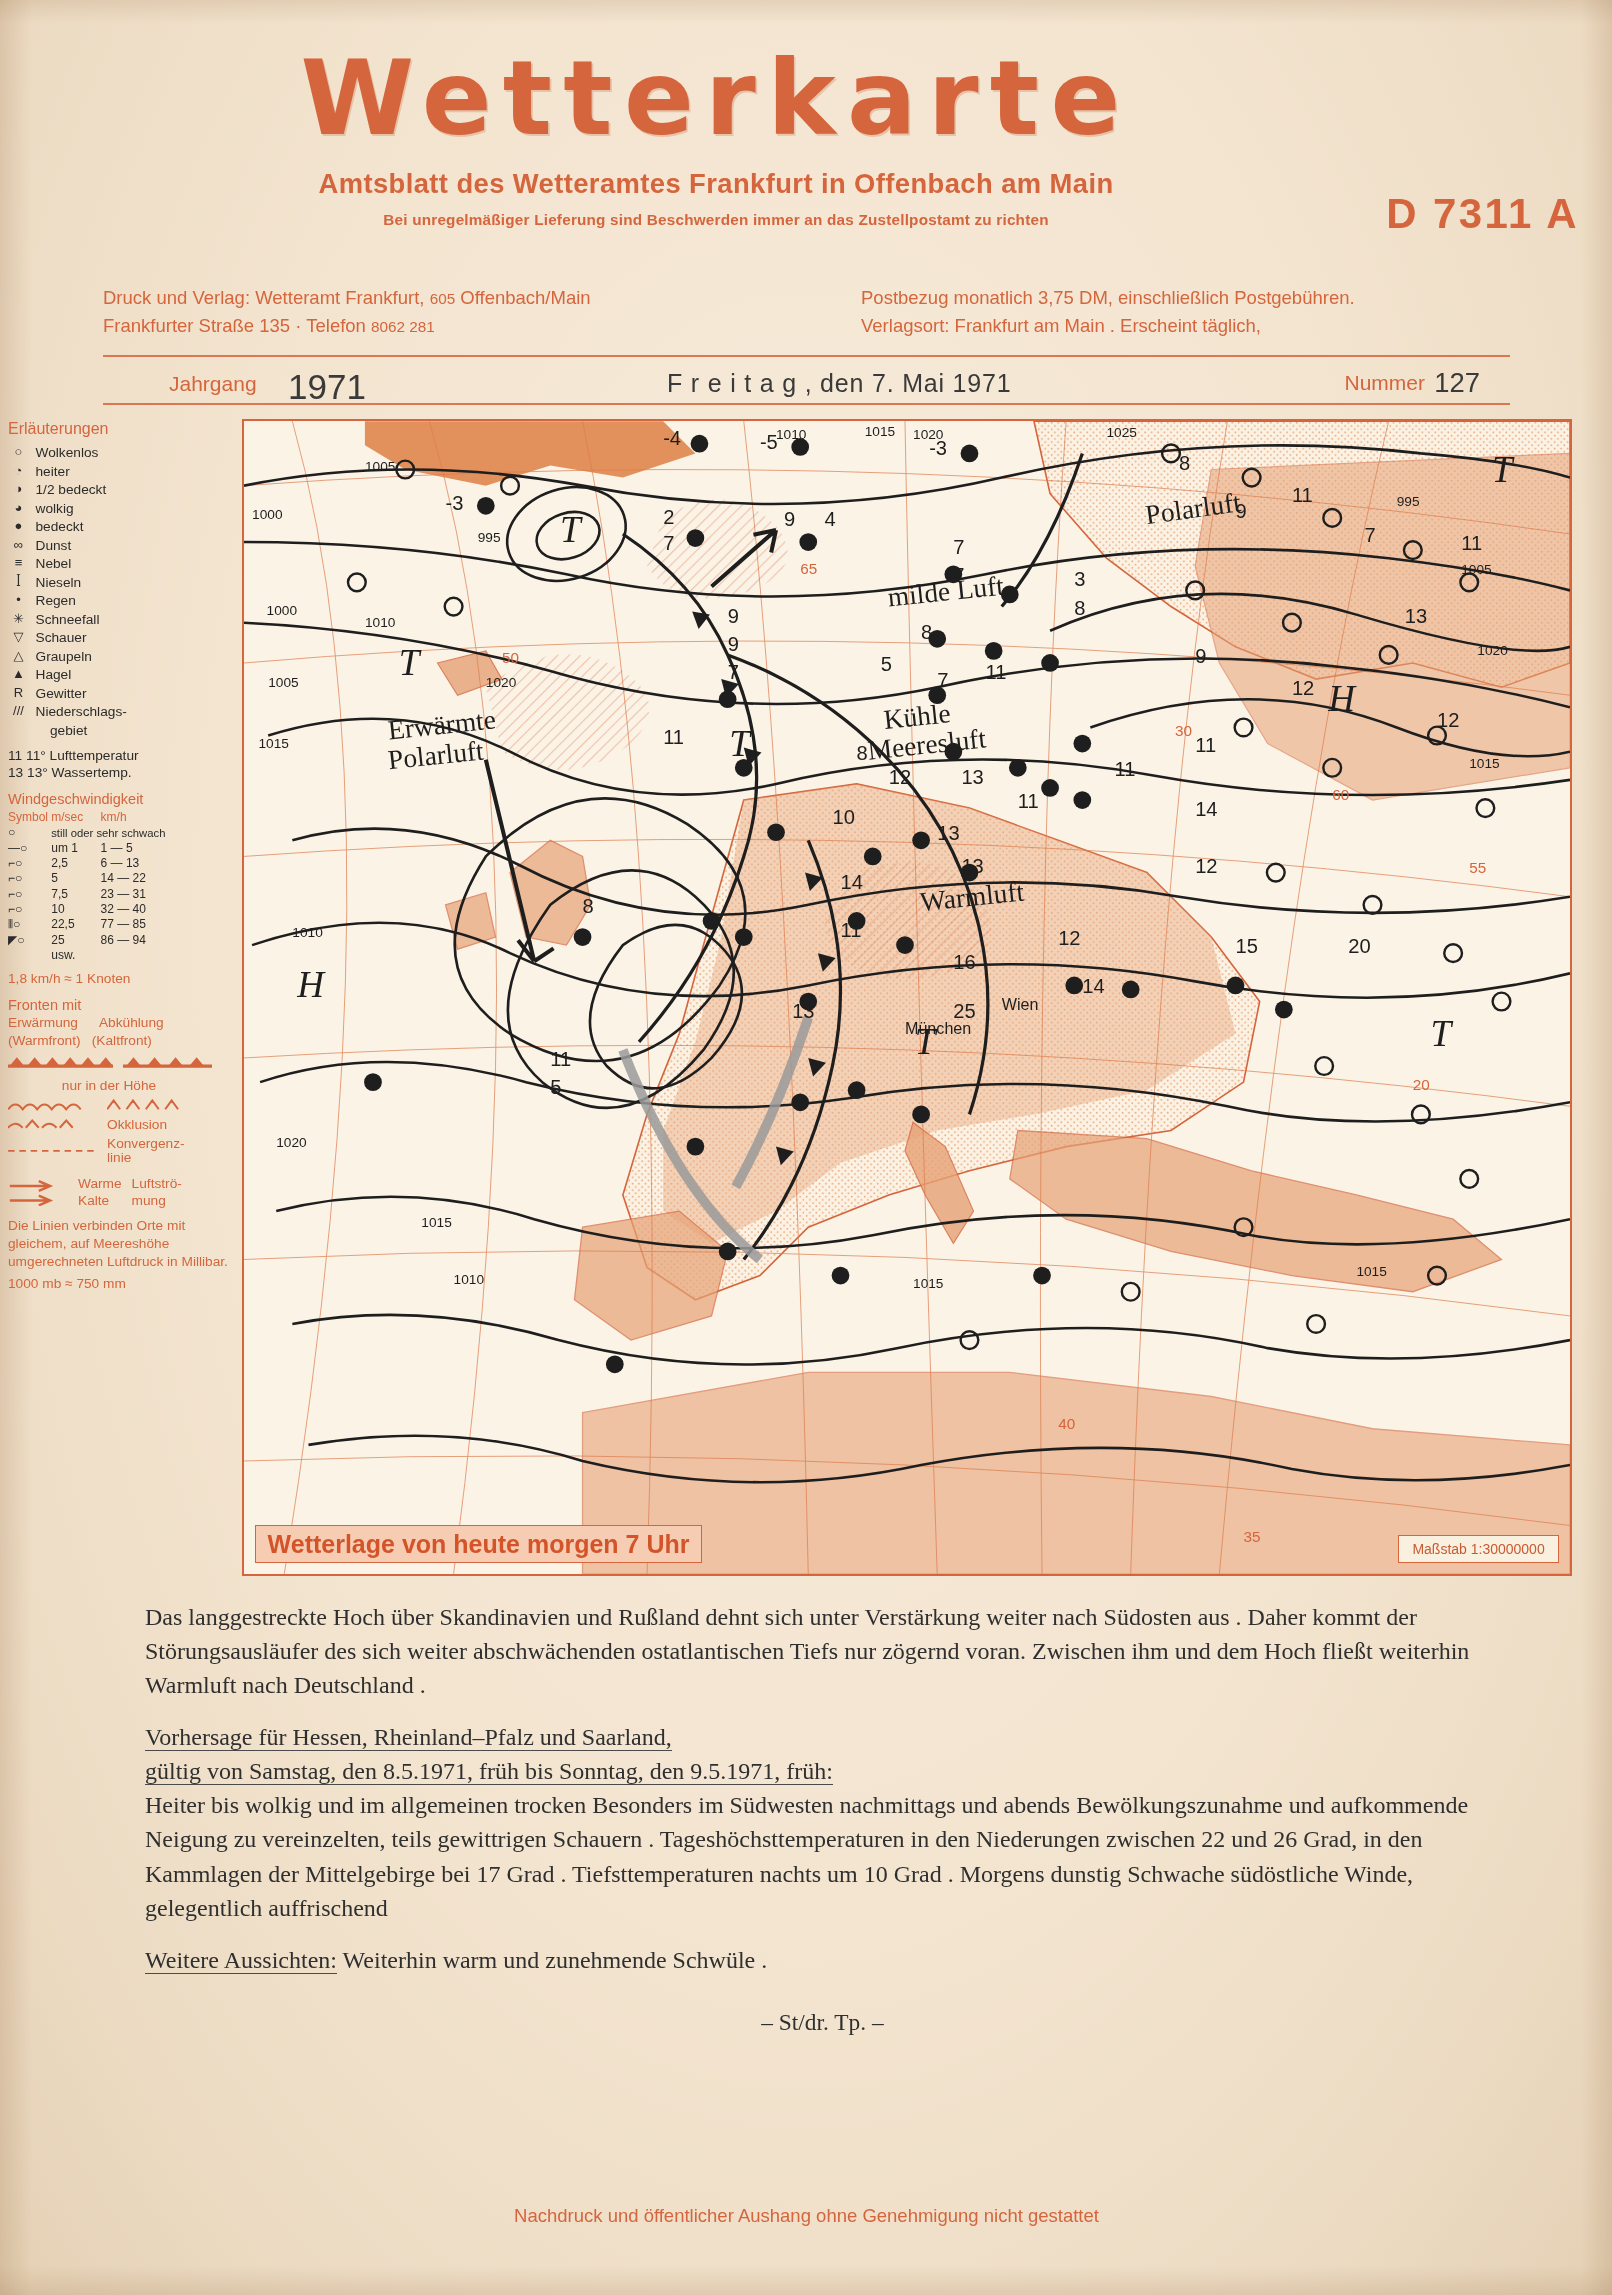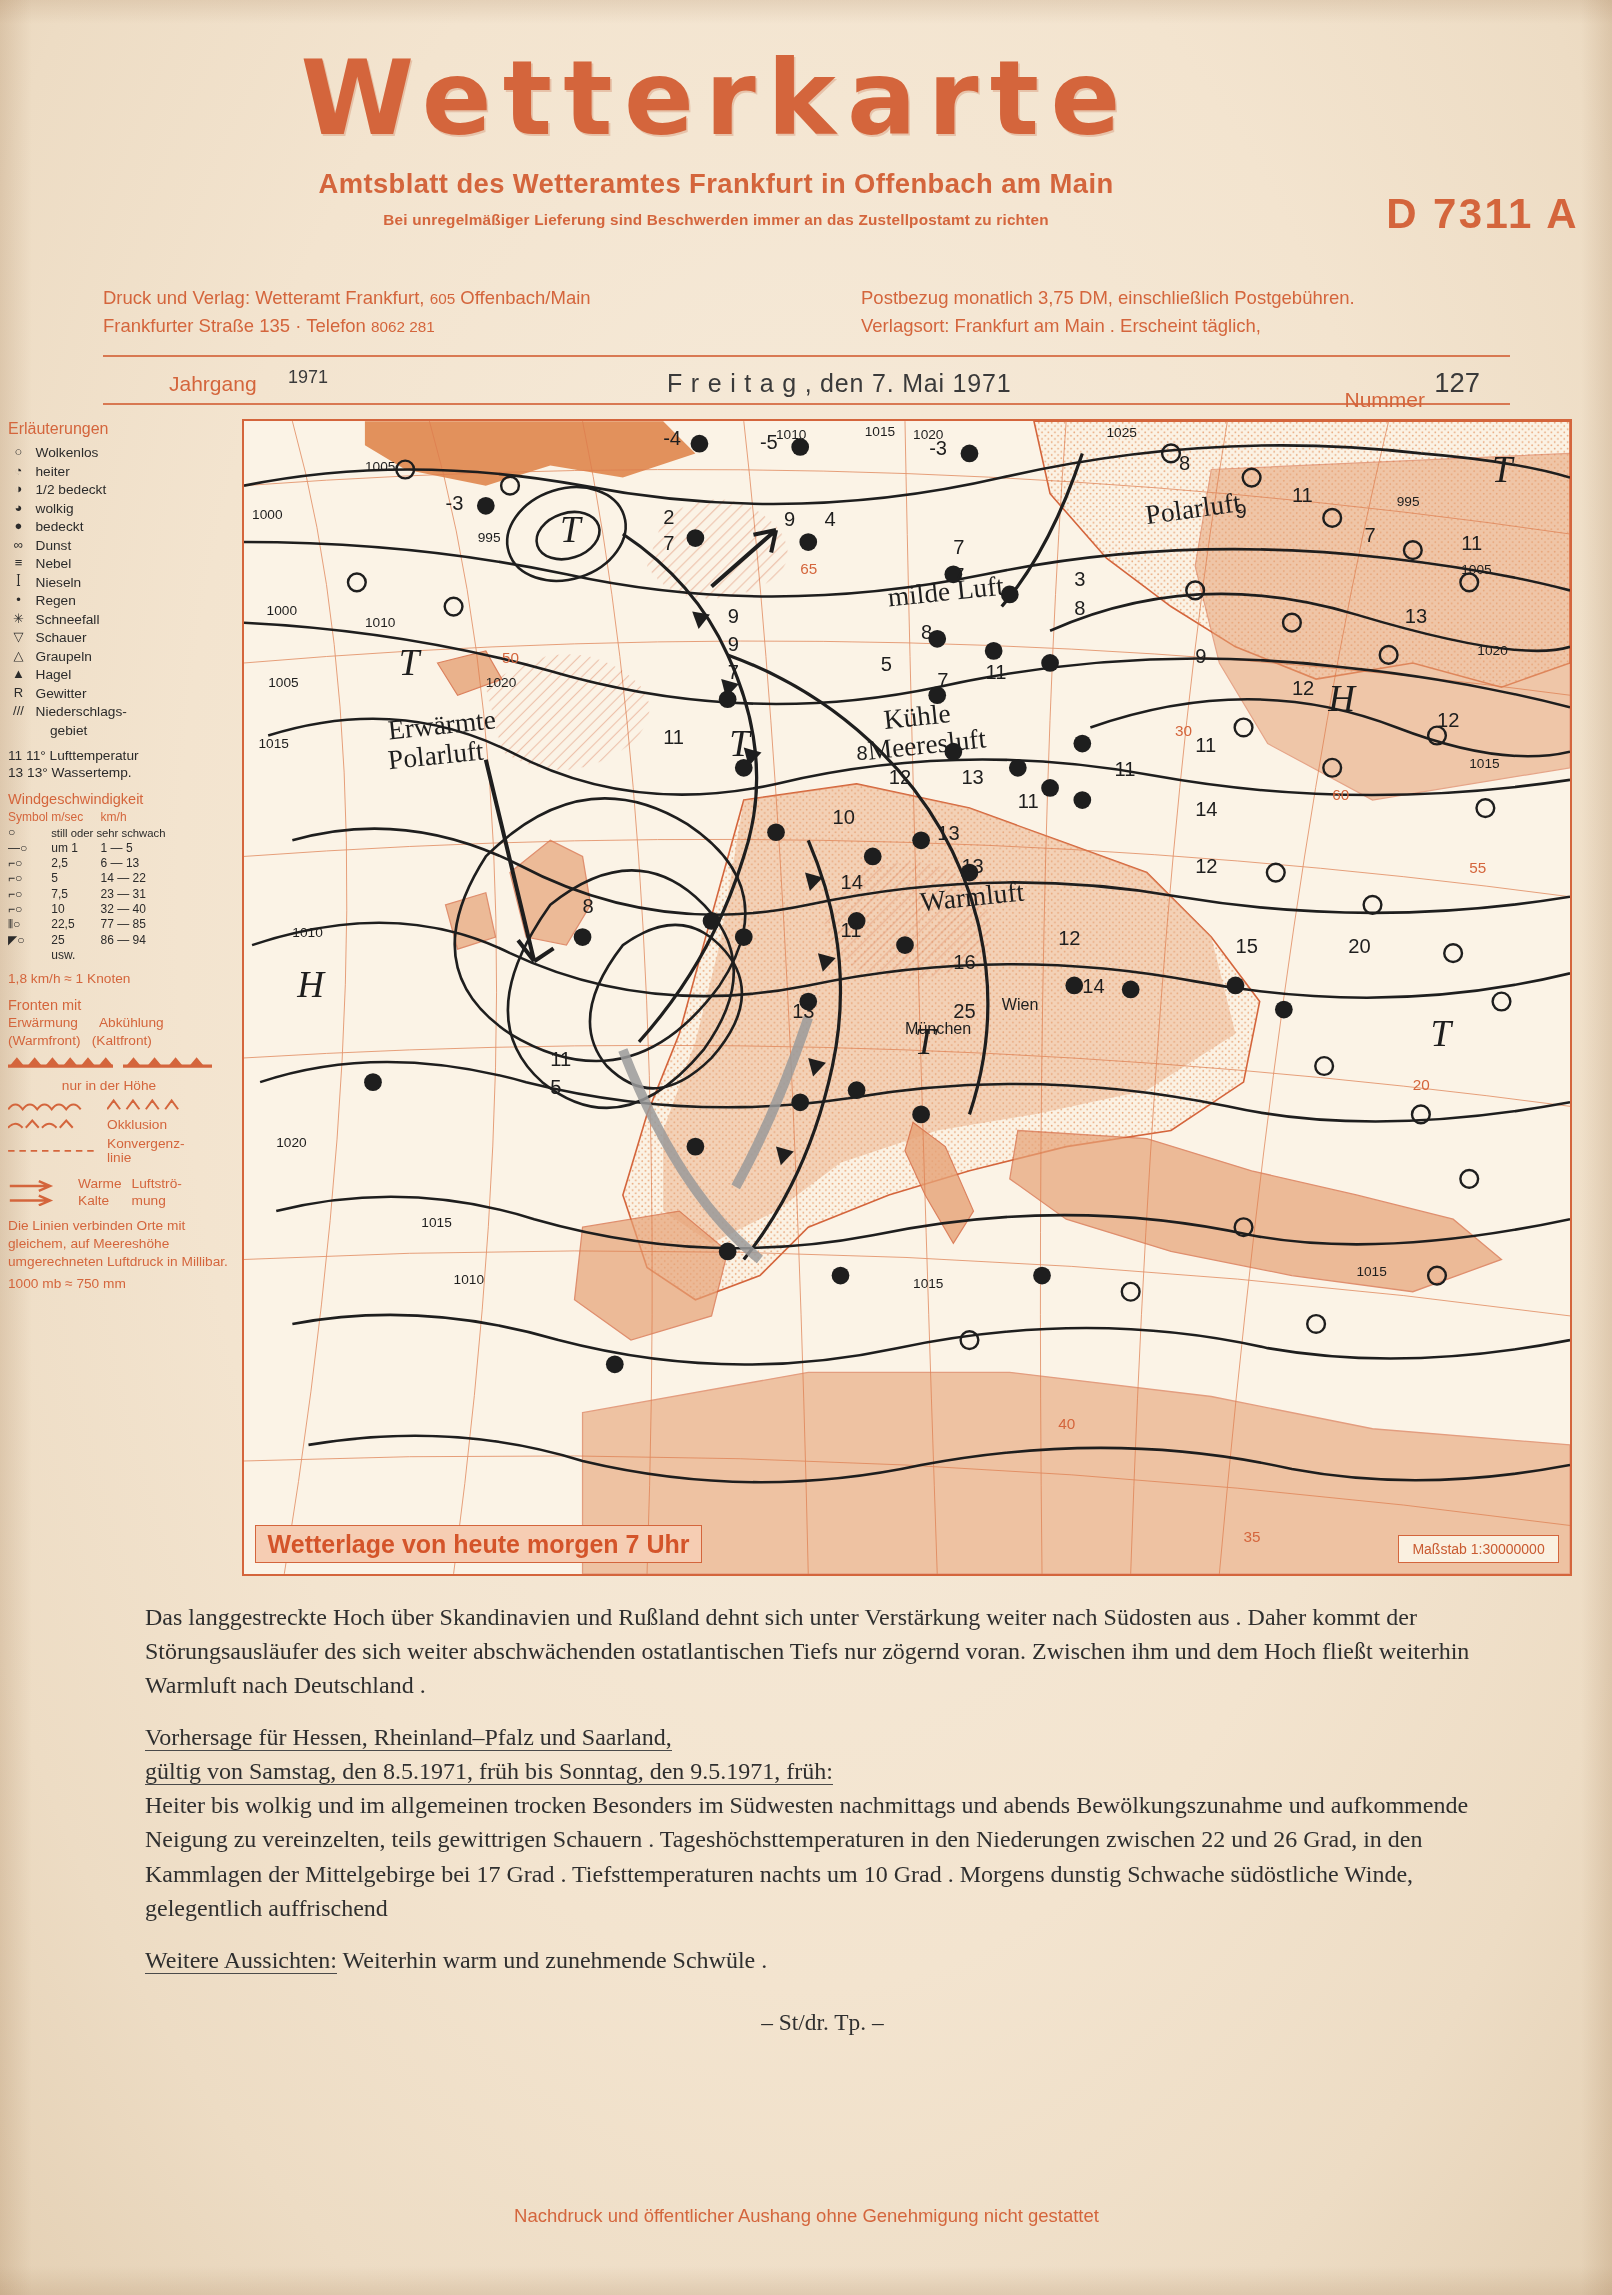--- a/index.html
+++ b/index.html
@@ -59,23 +59,23 @@
   #imprint .right{float:right;width:661px;text-align:left;}
   #imprint .small{font-size:15.3px;}
   .rule{
     position:absolute;left:103px;width:1407px;height:1.6px;background:#d4653c;opacity:.85;
   }
   #issueline{
     position:absolute;left:103px;top:367px;width:1419px;height:37px;
     color:#d4653c;font-size:22.6px;
   }
   #issueline .jahrgang{position:absolute;left:66px;top:4.8px;font-size:21px;}
-  #issueline .jahr{position:absolute;left:185px;top:0;font-size:18px;color:#3a3a3a;}
+  #issueline .jahr{position:absolute;left:185px;top:0;font-size:35px;color:#3a3a3a;}
   #issueline .datum{position:absolute;left:564px;top:1.6px;font-size:25px;color:#3a3a3a;letter-spacing:0.8px;}
-  #issueline .nummerlbl{position:absolute;right:97px;top:21px;font-size:21px;}
+  #issueline .nummerlbl{position:absolute;right:97px;top:4px;font-size:21px;}
   #issueline .nummer{position:absolute;right:42px;top:0;font-size:27.4px;color:#3a3a3a;}
 
   
   #legend{
     position:absolute;left:8px;top:419px;width:234px;
     color:#d4653c;font-size:13.7px;line-height:1.28;
   }
   #legend .lgd-title{font-size:16px;margin-bottom:4.8px;}
   #legend ul{list-style:none;margin:0;padding:0;}
   #legend li{display:flex;align-items:flex-start;gap:6.5px;height:18.5px;}

